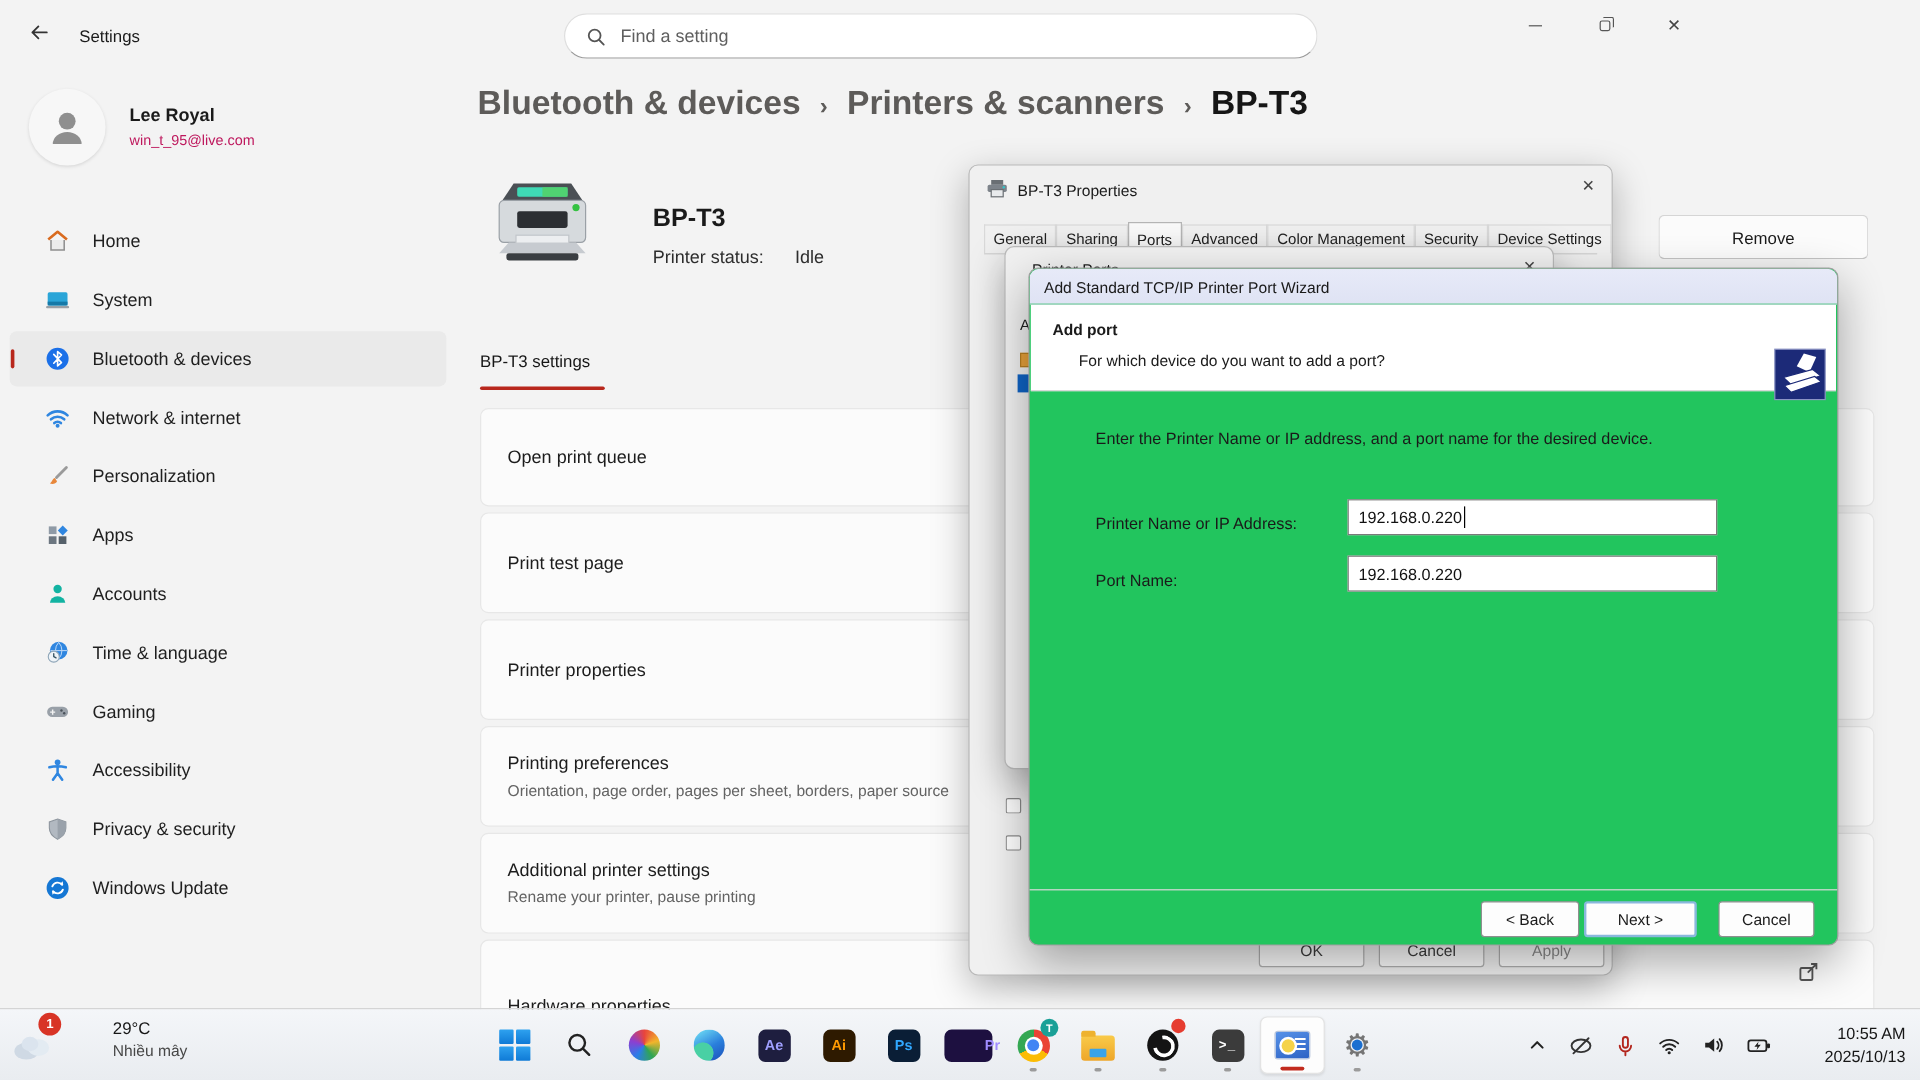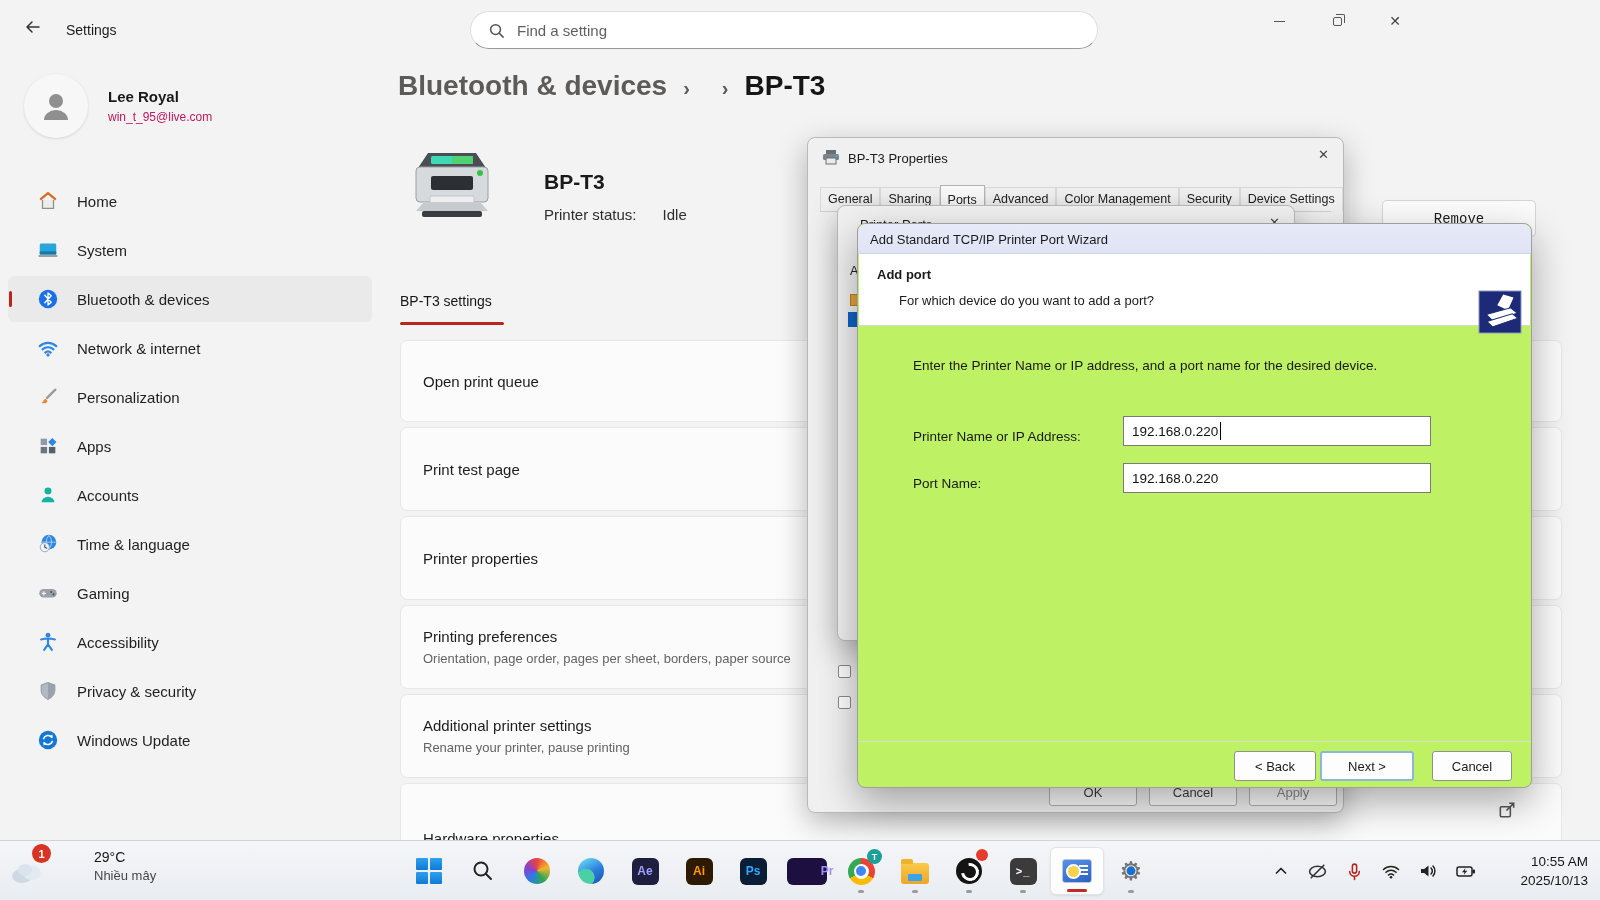--- a/index.html
+++ b/index.html
@@ -35,21 +35,21 @@
 
   
   .breadcrumb { position:absolute; left:398px; top:70px; display:flex; align-items:baseline; font-size:28px; font-weight:600; }
   .crumb { color:#5d5b59; cursor:pointer; }
   .crumb-sep { color:#5d5b59; font-size:20px; margin:0 16px; }
   .crumb-current { color:#161616; font-weight:700; }
   .device-row { position:absolute; left:404px; top:146px; display:flex; gap:44px; }
   .device-meta { padding-top:24px; }
   .device-name { font-size:21px; font-weight:700; }
   .device-status { margin-top:12px; font-size:15px; color:#2d2d2d; display:flex; gap:26px; }
-  .remove-btn { position:absolute; left:1382px; top:179px; width:154px; height:37px; background:#fbfbfb; border:1px solid #d5d5d5; border-bottom-color:#c3c3c3; border-radius:5px; font-size:14px; font-family:Liberation Mono, monospace; color:#1b1b1b; cursor:pointer;margin-top:21px; }
+  .remove-btn { position:absolute; left:1382px; top:179px; width:175px; height:37px; background:#fbfbfb; border:1px solid #d5d5d5; border-bottom-color:#c3c3c3; border-radius:5px; font-size:14px; font-family:Liberation Sans, sans-serif; color:#1b1b1b; cursor:pointer; }
   .pivot-label { position:absolute; left:400px; top:293px; font-size:14px; color:#161616; cursor:pointer; }
   .pivot-underline { position:absolute; left:400px; top:322px; width:104px; height:3px; border-radius:2px; background:#b8271c; }
   .cards { position:absolute; left:400px; top:340px; width:1162px; }
   .card { min-height:84px; background:#fbfbfb; border:1px solid #e7e7e7; border-radius:7px; margin-bottom:5px; display:flex; flex-direction:column; justify-content:center; padding:0 22px; cursor:pointer; }
   .card:first-child { min-height:82px; }
   .card.tall { min-height:110px; }
   .card-title { font-size:15px; color:#1c1c1c; }
   .card-sub { font-size:13px; color:#636363; margin-top:6px; }
 
   
@@ -69,21 +69,21 @@
   .sliver-btn { position:absolute; left:30px; top:468px; width:28px; height:30px; background:#fdfdfd; border:1px solid #8f8f8f; border-radius:3px; }
   .ecb-row { position:absolute; left:30px; display:flex; gap:8px; align-items:center; width:26px; overflow:hidden; }
   .ecb-row .cb { position:static; flex:none; }
   .ecb-label { font-size:12.5px; color:#222; white-space:nowrap; }
   .props-bottom-btn { position:absolute; top:640px; width:88px; height:28px; background:#fdfdfd; border:1px solid #b0b0b0; border-radius:3px; font-size:13px; font-family:inherit; color:#3c3c3c; }
 
   .ports { left:837px; top:205px; width:458px; height:436px; z-index:20; }
   .ports-title { position:absolute; left:22px; top:11px; }
   .frag { position:absolute; overflow:hidden; white-space:nowrap; font-size:12.5px; color:#222; }
 
-  .wizard { left:857px; top:223px; width:675px; height:565px; background:#bef264; border-color:#9f9f9f; z-index:30; box-shadow:0 14px 38px rgba(0,0,0,.33); }
+  .wizard { left:857px; top:223px; width:675px; height:565px; background:#22c55e; border-color:#9f9f9f; z-index:30; box-shadow:0 14px 38px rgba(0,0,0,.33); }
   .wiz-titlebar { height:30px; background:linear-gradient(#e7eaf8,#dfe3f4); border-radius:8px 8px 0 0; border-bottom:1px solid #cfd3e4; }
   .wiz-title { position:absolute; left:12px; top:8px; font-size:13px; }
   .wiz-header { position:absolute; left:1px; top:30px; right:1px; height:72px; background:#fff; border-bottom:1px solid #d8d8d8; }
   .wiz-heading { position:absolute; left:18px; top:13px; font-size:13px; font-weight:700; }
   .wiz-question { position:absolute; left:40px; top:39px; font-size:13px; }
   .wiz-print-icon { position:absolute; right:8px; top:36px; }
   .wiz-instruction { position:absolute; left:55px; top:134px; font-size:13.5px; }
   .wiz-label { position:absolute; left:55px; font-size:13.5px; }
   .wiz-input-wrap { position:absolute; left:265px; width:308px; height:30px; }
   .wiz-input-wrap input { width:100%; height:100%; border:1px solid #7a7a7a; background:#fff; font-size:13.5px; font-family:inherit; padding:0 8px; outline:none; color:#111; }
@@ -294,20 +294,21 @@
           </svg>
         </span>
       <span class="nav-label">Windows Update</span>
     </div>
   </div>
 </div>
 
 <div class="breadcrumb">
   <span class="crumb">Bluetooth &amp; devices</span>
   <span class="crumb-sep">›</span>
+  <span class="crumb">Printers &amp; scanners</span>
   <span class="crumb-sep">›</span>
   <span class="crumb-current">BP-T3</span>
 </div>
 
 <div class="device-row">
   <span>
     <svg width="96" height="78" viewBox="0 0 96 78">
       <polygon points="14,22 24,7 72,7 82,22" fill="#4a4f54"></polygon>
       <rect x="27" y="10" width="42" height="8" rx="1.5" fill="#3fd9b5"></rect>
       <rect x="48" y="10" width="21" height="8" fill="#55cf62" opacity=".8"></rect>

